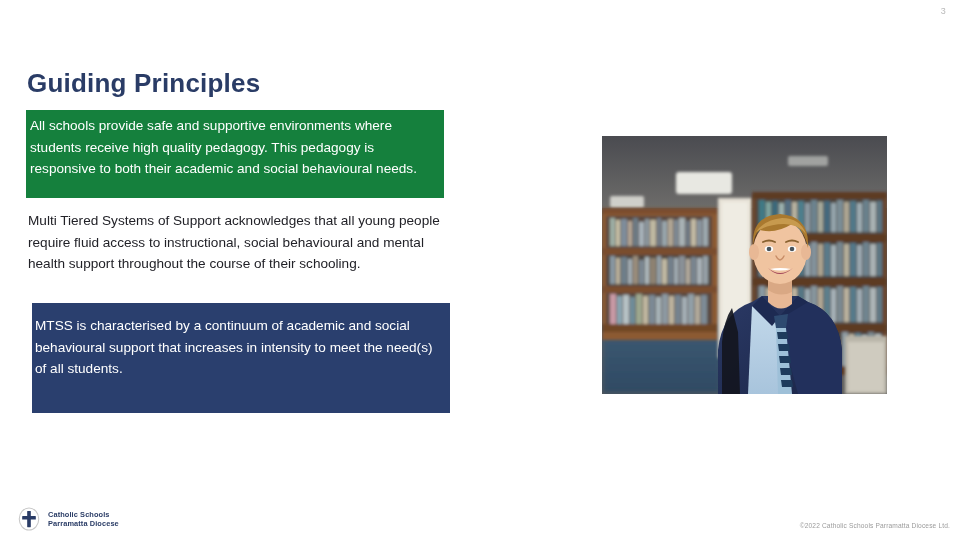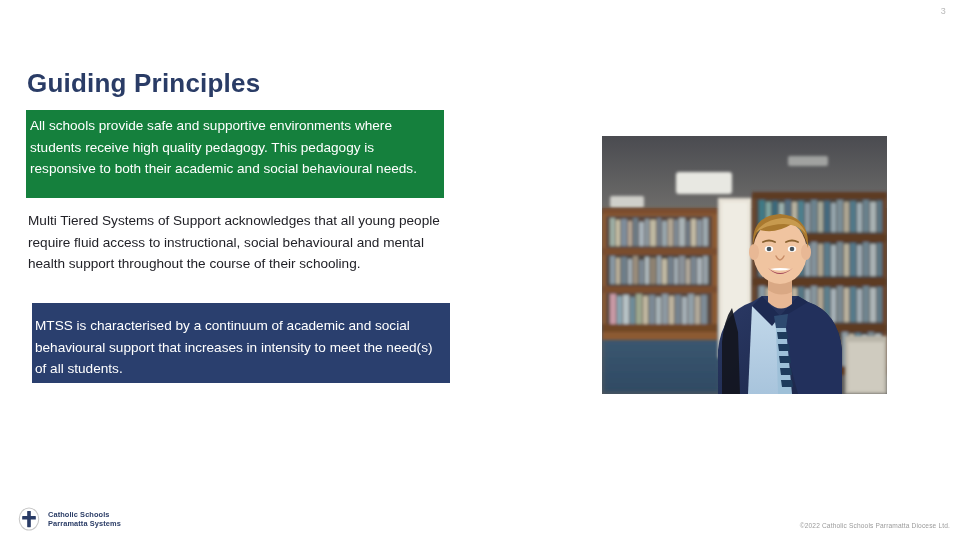--- a/index.html
+++ b/index.html
@@ -59,21 +59,21 @@
   .paragraph-plain .body-text {
     color: #222228;
     font-size: 13.6px;
     line-height: 21.5px;
   }
   .callout-blue {
     position: absolute;
     left: 32px;
     top: 303px;
     width: 418px;
-    height: 80px;
+    height: 110px;
     background: #2a3f६e;
     background: #2a3f6e;
     box-sizing: border-box;
     padding: 12px 8px 8px 3px;
   }
   .callout-blue .body-text {
     color: #ffffff;
     font-size: 13.6px;
     line-height: 21.5px;
   }
@@ -396,19 +396,19 @@
   </div>
 
   <div class="footer-logo">
     <svg class="logo-mark" viewBox="0 0 40 40">
       <ellipse cx="20" cy="20" rx="15" ry="17" fill="#ffffff" stroke="#c8c8c8" stroke-width="1.6"></ellipse>
       <rect x="17.2" y="7.5" width="5.6" height="25" rx="0.6" fill="#2a3c66"></rect>
       <rect x="9.5" y="15.5" width="21" height="5.4" rx="0.6" fill="#2a3c66"></rect>
     </svg>
     <span class="logo-text">
       <span class="logo-line">Catholic Schools</span>
-      <span class="logo-line">Parramatta Systems</span>
+      <span class="logo-line">Parramatta Diocese</span>
     </span>
   </div>
 
   <div class="copyright">©2022 Catholic Schools Parramatta Diocese Ltd.</div>
 
 </div>
 
 </body></html>

